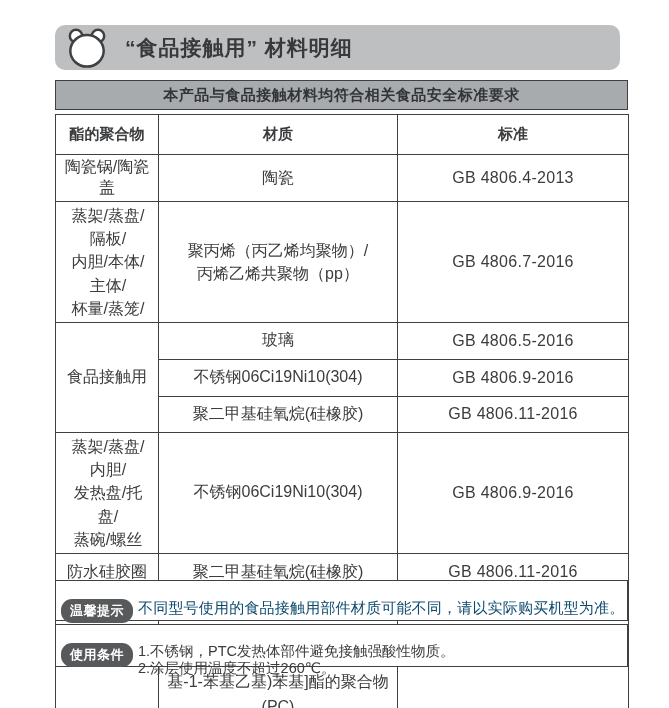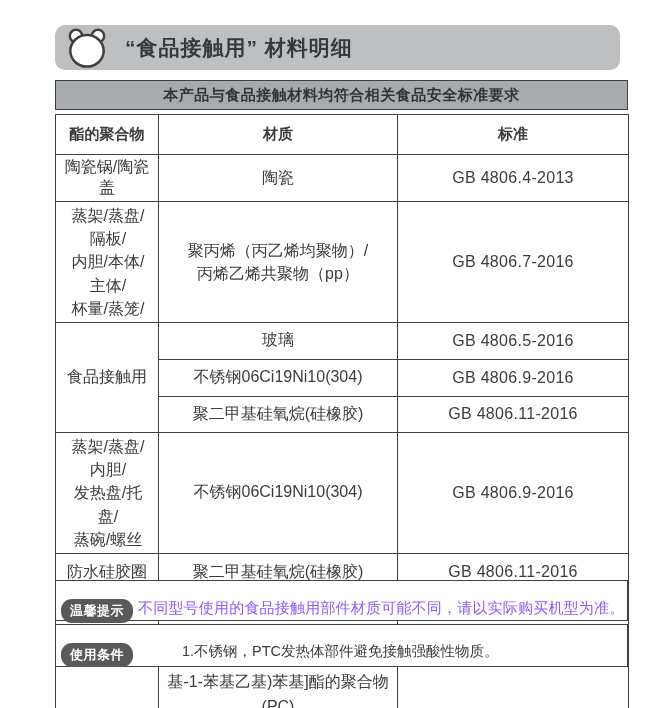--- a/index.html
+++ b/index.html
@@ -59,23 +59,23 @@
   }
   .tip-box{top:580px;height:41px;}
   .cond-box{top:624px;height:43px;}
   .badge{
     flex:0 0 auto;
     background:var(--c-badge-bg,#58595b);color:#fff;
     font-size:13px;font-weight:bold;
     padding:3px 9px;border-radius:11px;white-space:nowrap;
     letter-spacing:.5px;
   }
-  .note-text{font-size:15px;color:#8b5cf6;white-space:nowrap;letter-spacing:.2px;}
+  .note-text{font-size:15px;color:#0c4a6e;white-space:nowrap;letter-spacing:.2px;}
   .cond-lines{display:flex;flex-direction:column;justify-content:center;}
-  .cond-line{font-size:14.5px;line-height:1.15;color:#3b3c3e;white-space:nowrap;margin-left:44px;}
+  .cond-line{font-size:14.5px;line-height:1.15;color:#3b3c3e;white-space:nowrap;}
 </style>
 </head>
 <body>
 
 <div class="page">
 
   <div class="header-bar">
     <svg class="logo" viewBox="0 0 48 44" aria-hidden="true">
       <circle cx="12.5" cy="9.5" r="6.5" fill="#ffffff" stroke="#3f4042" stroke-width="2.6"></circle>
       <circle cx="35.5" cy="9.5" r="6.5" fill="#ffffff" stroke="#3f4042" stroke-width="2.6"></circle>
@@ -148,16 +148,17 @@
 
   <div class="note-box tip-box">
     <span class="badge">温馨提示</span>
     <span class="note-text">不同型号使用的食品接触用部件材质可能不同，请以实际购买机型为准。</span>
   </div>
 
   <div class="note-box cond-box">
     <span class="badge">使用条件</span>
     <div class="cond-lines">
       <div class="cond-line">1.不锈钢，PTC发热体部件避免接触强酸性物质。</div>
+      <div class="cond-line">2.涂层使用温度不超过260℃。</div>
     </div>
   </div>
 
 </div>
 
 </body></html>

